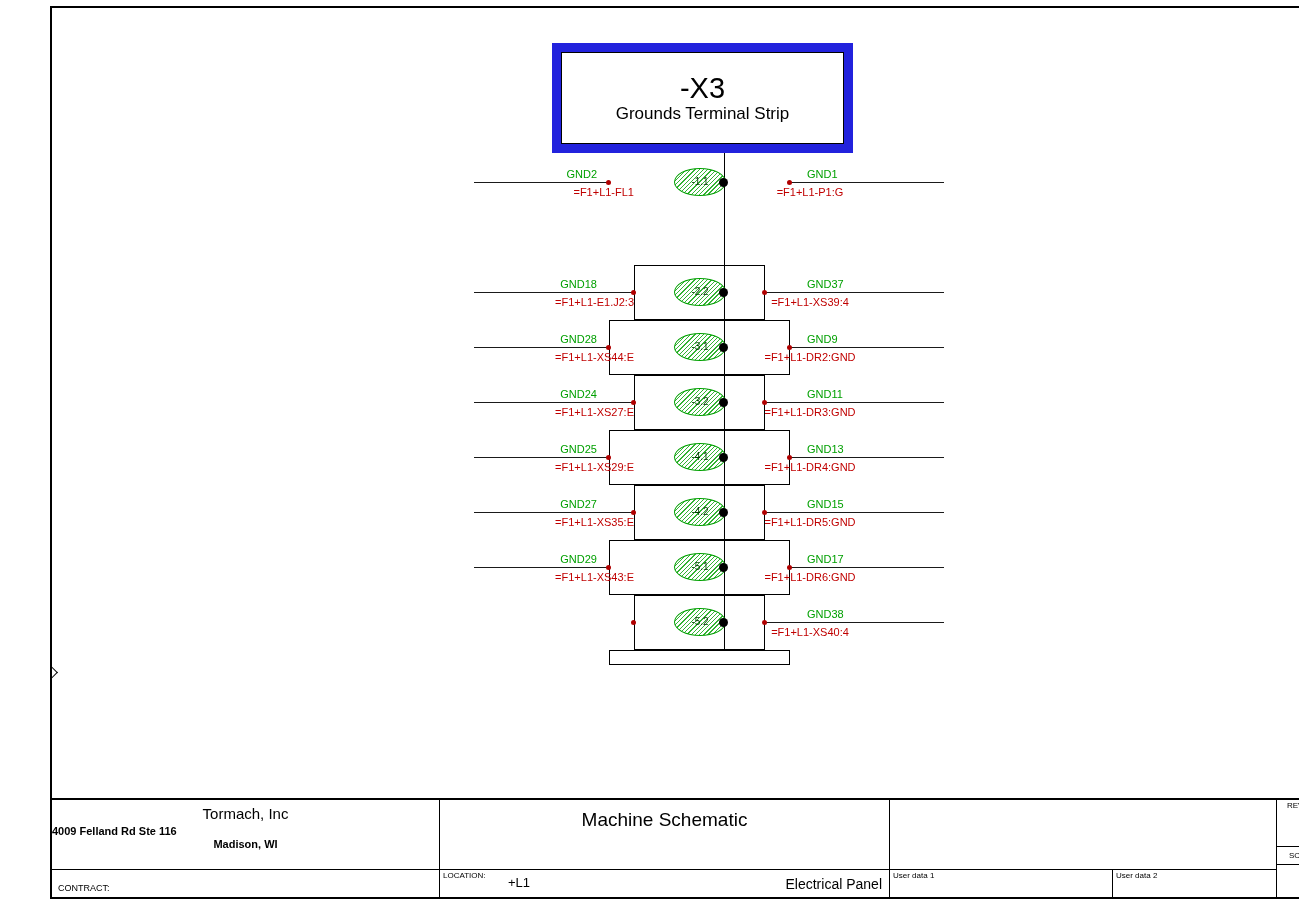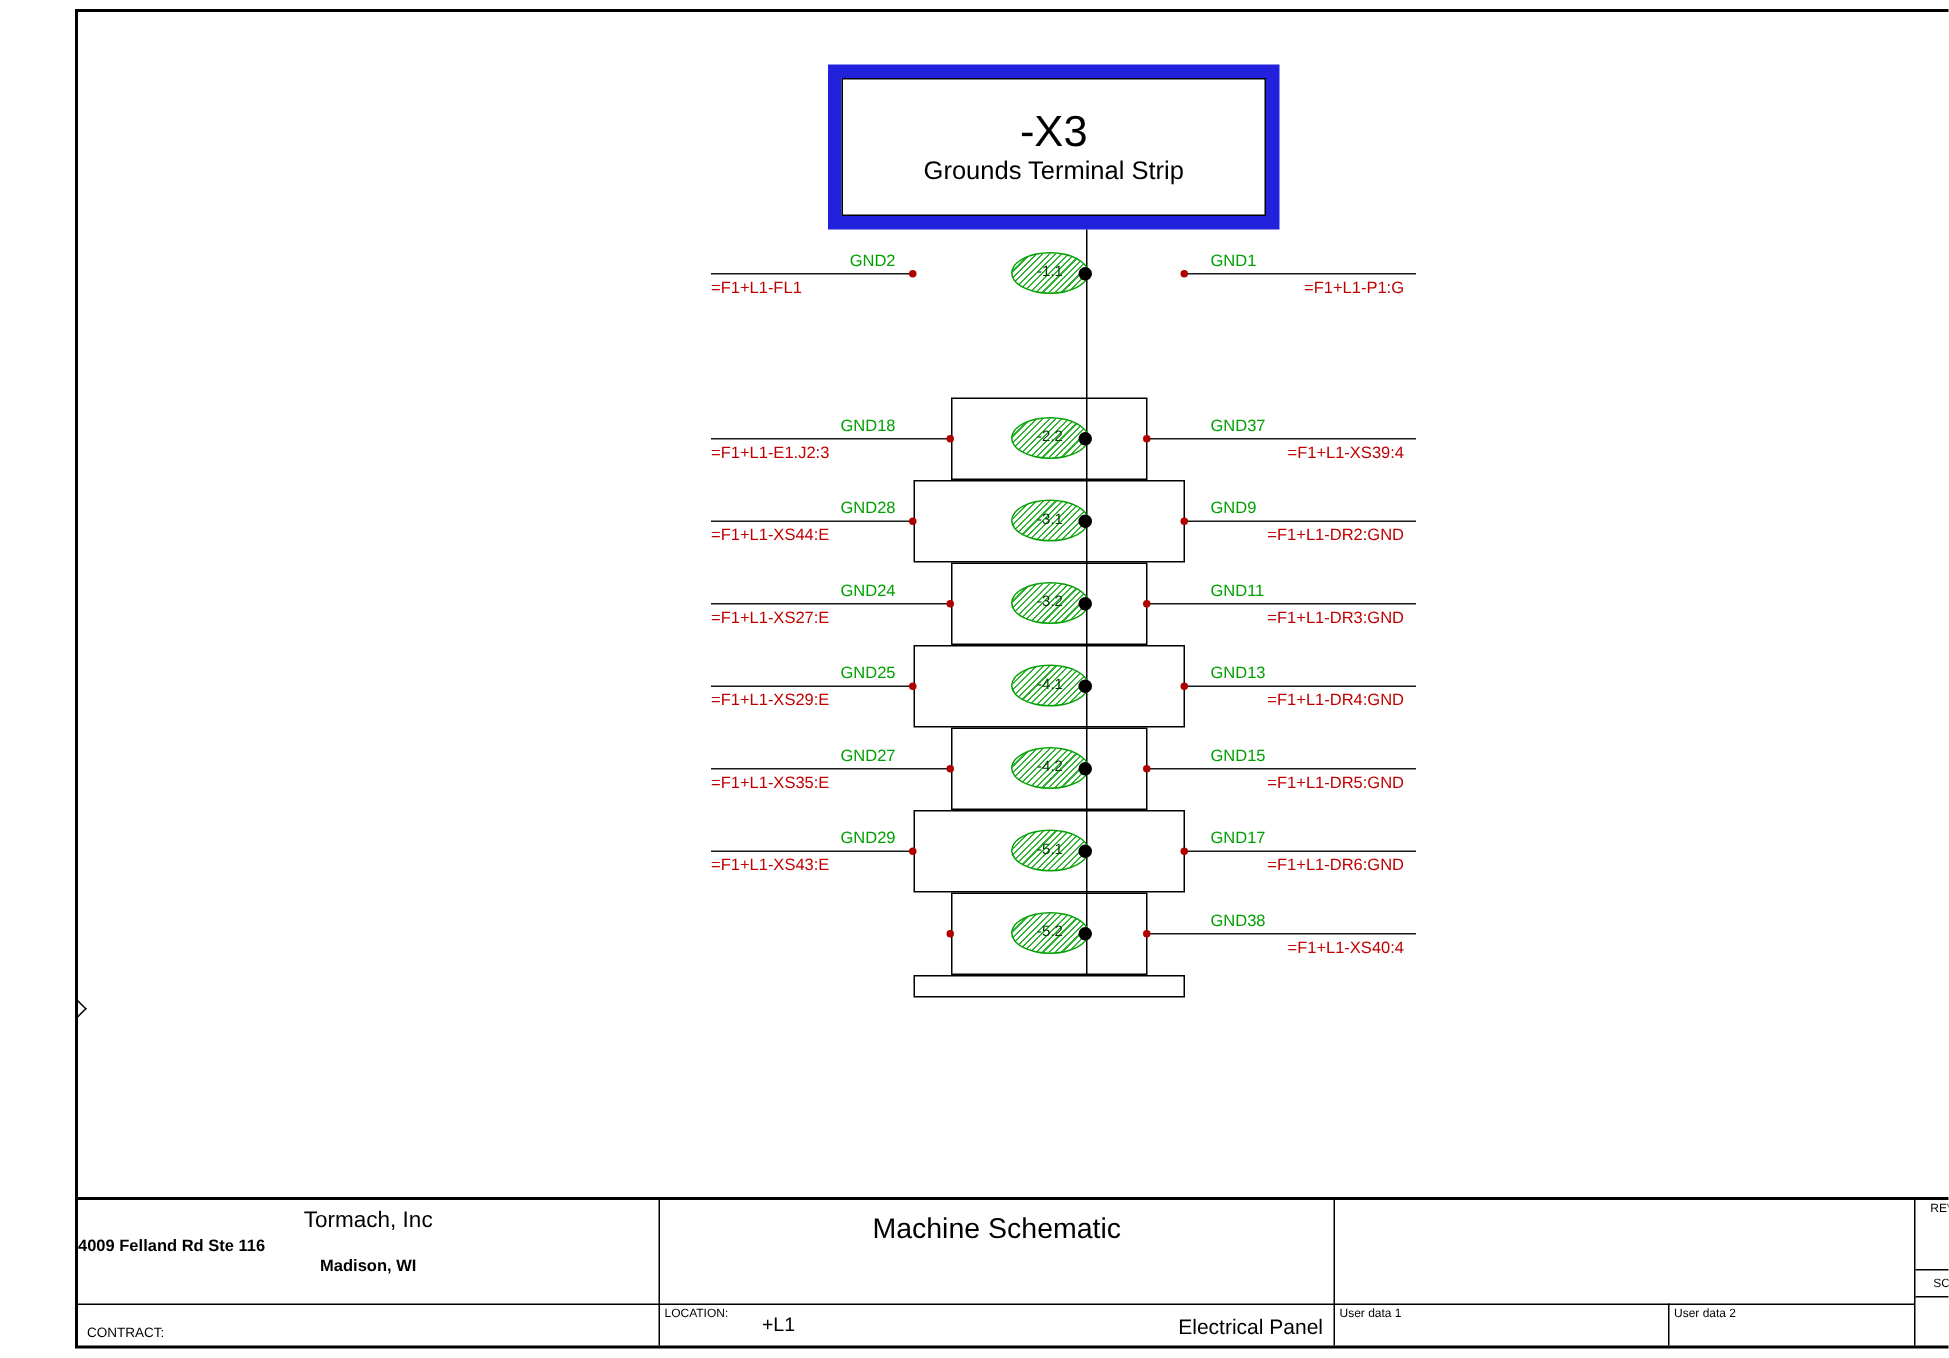--- a/index.html
+++ b/index.html
@@ -24,22 +24,22 @@
   #end-bar { position:absolute; left:565px; top:650px; width:181px; height:15px; border:1px solid #000; background:#fff; }
   #strip { position:absolute; left:0; top:0; width:1299px; height:905px; }
 
   .trow { position:absolute; left:0; width:1299px; height:55px; }
   .tbox { position:absolute; top:0; height:55px; border:1px solid #000; background:transparent; }
   .wire { position:absolute; top:27px; height:1px; background:#1a1a1a; }
   .glabel { position:absolute; top:12px; height:14px; font-size:11px; line-height:14px; color:#00a000; }
   .left-label  { left:430px; width:123px; text-align:right; }
   .right-label { left:763px; width:160px; text-align:left; }
   .ref { position:absolute; top:30px; height:14px; font-size:11px; line-height:14px; color:#c00000; }
-  .left-ref  { left:430px; width:160px; text-align:left; }
-  .right-ref { left:604px; width:288px; text-align:right; }
+  .left-ref  { left:430px; width:160px; text-align:right; }
+  .right-ref { left:622px; width:288px; text-align:center; }
   .ellipse { position:absolute; left:630px; top:13px; width:52px; height:28px; border:1.5px solid #00a000; border-radius:50%;
              background:repeating-linear-gradient(135deg, rgba(0,160,0,0) 0px, rgba(0,160,0,0) 2px, rgba(0,160,0,0.8) 2px, rgba(0,160,0,0.8) 3px);
              display:flex; align-items:center; justify-content:center; }
   .tname { font-size:10px; color:#003800; }
   .node-dot { position:absolute; left:675px; top:23px; width:9px; height:9px; border-radius:50%; background:#000; }
   .pin-dot { position:absolute; top:25px; width:5px; height:5px; border-radius:50%; background:#b00000; }
 
   
   .tbline { position:absolute; background:#000; }
   #tb-top  { left:8px;  top:798px; width:1283px; height:2px; }

